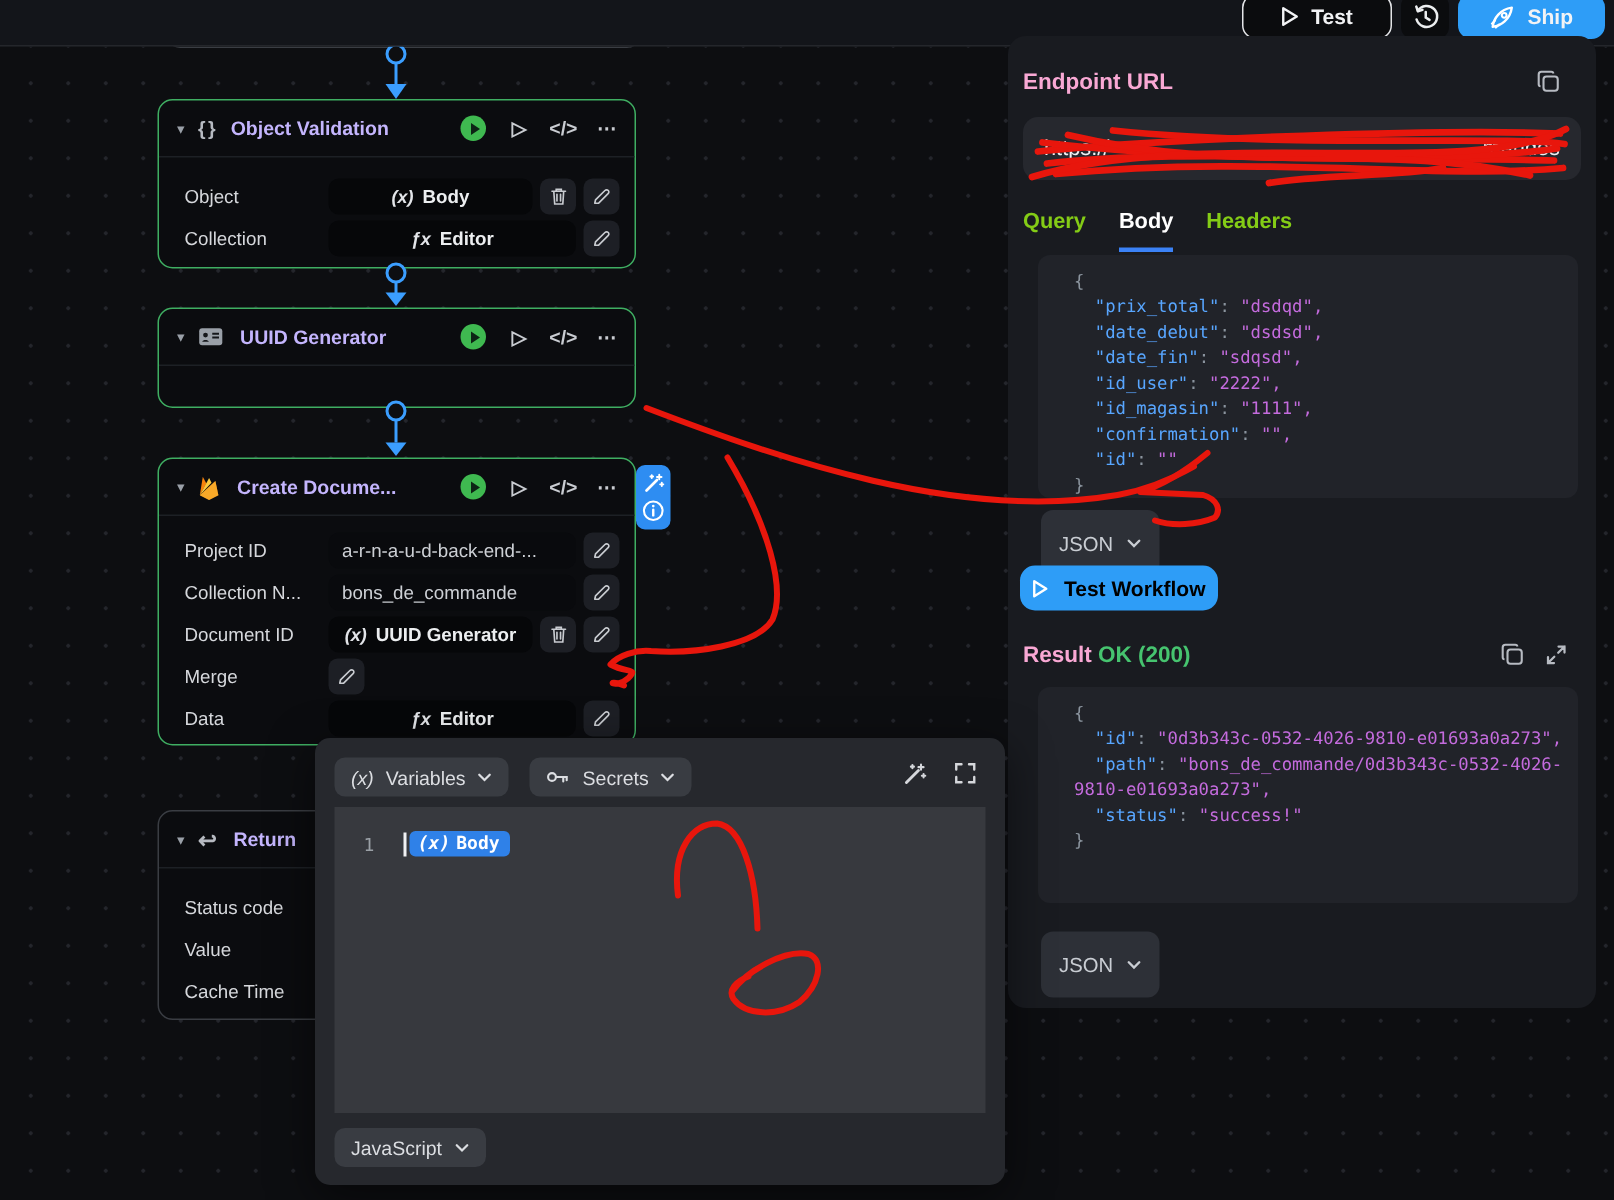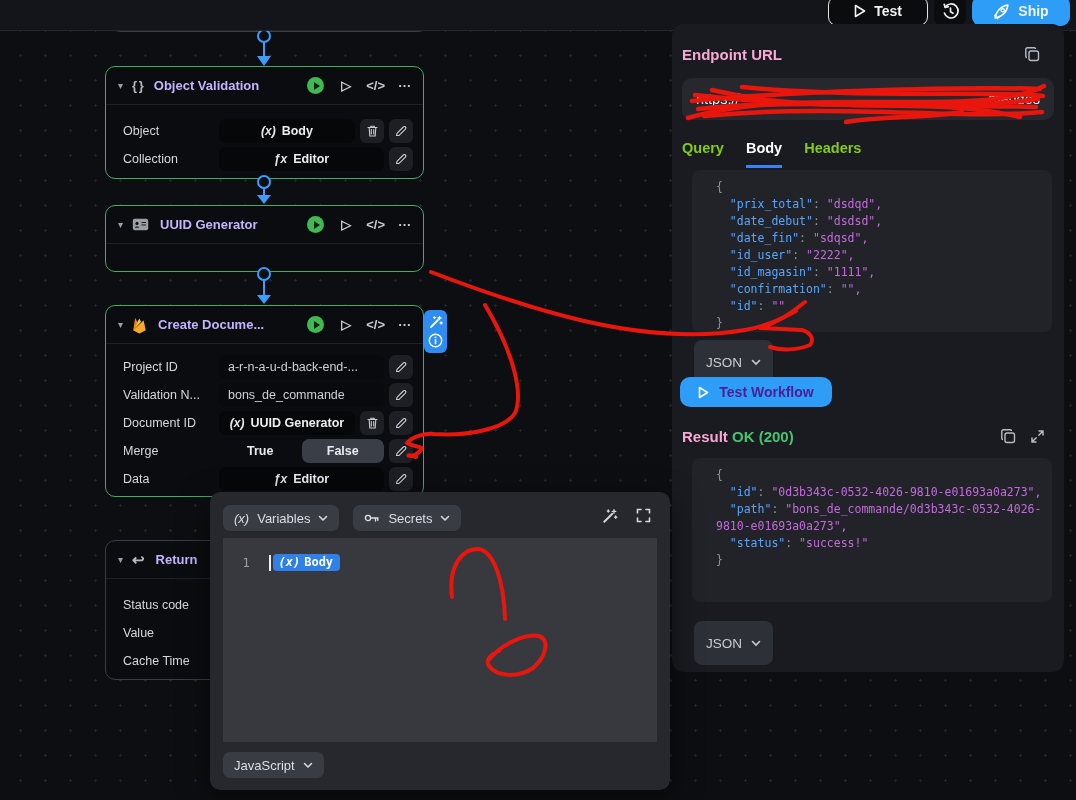--- a/index.html
+++ b/index.html
@@ -78,23 +78,23 @@
   .tab { color:#84cc16; padding-bottom:9px; cursor:pointer; }
   .tab.active { color:#ffffff; border-bottom:3px solid #3b82f6; }
   .codeblock { background:#212329; border-radius:8px; font-family:"DejaVu Sans Mono", monospace;
     font-size:11.5px; line-height:17px; padding:9px 0 9px 24px; color:#8b949e; overflow:hidden; }
   .cl { white-space:pre; }
   .tk-p { color:#8b949e; }
   .tk-k { color:#58a6ff; }
   .tk-s { color:#c46bdd; }
   .selchip { height:44px; background:#2d3037; border-radius:8px; display:inline-flex;
     align-items:center; gap:9px; padding:0 12px; font-size:13.5px; color:#c9cdd3; cursor:pointer; }
-  .testwf { left:8px; top:353px; width:152px; height:30px; background:#2e9df7; border-radius:10px;
+  .testwf { left:8px; top:353px; width:132px; height:30px; background:#2e9df7; border-radius:10px;
     display:flex; align-items:center; justify-content:center; gap:10px; font-size:14px;
-    font-weight:700; color:#4c1d95; cursor:pointer; }
+    font-weight:700; color:#000000; cursor:pointer; }
   .okgreen { color:#46c46f; font-weight:700; font-size:15px; }
 
   
   .editor { left:210px; top:492px; width:460px; height:298px; background:#26282d;
     border-radius:10px; z-index:20; box-shadow:0 8px 30px rgba(0,0,0,.5); }
   .etoolbar { left:13px; top:13px; display:flex; gap:14px; align-items:center; }
   .echip { height:26px; background:#393c42; border-radius:7px; display:flex; align-items:center;
     gap:8px; padding:0 11px; font-size:13px; color:#dcdee2; cursor:pointer; }
   .echip .vx { font-style:italic; }
   .etools { left:392px; top:16px; display:flex; gap:18px; color:#d5d7db; }
@@ -245,21 +245,21 @@
   <div class="node-row" style="margin-top:9px">
     <span class="rlabel">Project ID</span>
     <span class="pill">a-r-n-a-u-d-back-end-...</span>
     <button class="sqbtn">
       <svg width="12" height="12" viewBox="0 0 12 12">
           <path d="M1.5 10.5 L2 8.3 L8.3 2 C8.9 1.4 9.9 1.4 10.5 2 C11.1 2.6 11 3.5 10.4 4.1 L4.1 10.4 Z" stroke="#c9ccd1" stroke-width="1.1" fill="none" stroke-linejoin="round"></path>
         </svg>
     </button>
   </div>
   <div class="node-row">
-    <span class="rlabel">Validation N...</span>
+    <span class="rlabel">Collection N...</span>
     <span class="pill">bons_de_commande</span>
     <button class="sqbtn">
       <svg width="12" height="12" viewBox="0 0 12 12">
           <path d="M1.5 10.5 L2 8.3 L8.3 2 C8.9 1.4 9.9 1.4 10.5 2 C11.1 2.6 11 3.5 10.4 4.1 L4.1 10.4 Z" stroke="#c9ccd1" stroke-width="1.1" fill="none" stroke-linejoin="round"></path>
         </svg>
     </button>
   </div>
   <div class="node-row">
     <span class="rlabel">Document ID</span>
     <span class="chip">
@@ -272,24 +272,20 @@
         </svg>
     </button>
     <button class="sqbtn">
       <svg width="12" height="12" viewBox="0 0 12 12">
           <path d="M1.5 10.5 L2 8.3 L8.3 2 C8.9 1.4 9.9 1.4 10.5 2 C11.1 2.6 11 3.5 10.4 4.1 L4.1 10.4 Z" stroke="#c9ccd1" stroke-width="1.1" fill="none" stroke-linejoin="round"></path>
         </svg>
     </button>
   </div>
   <div class="node-row">
     <span class="rlabel">Merge</span>
-    <span class="seg">
-      <div>True</div>
-      <div class="on">False</div>
-    </span>
     <button class="sqbtn">
       <svg width="12" height="12" viewBox="0 0 12 12">
           <path d="M1.5 10.5 L2 8.3 L8.3 2 C8.9 1.4 9.9 1.4 10.5 2 C11.1 2.6 11 3.5 10.4 4.1 L4.1 10.4 Z" stroke="#c9ccd1" stroke-width="1.1" fill="none" stroke-linejoin="round"></path>
         </svg>
     </button>
   </div>
   <div class="node-row">
     <span class="rlabel">Data</span>
     <span class="chip">
       <span class="fxg">ƒx</span>

